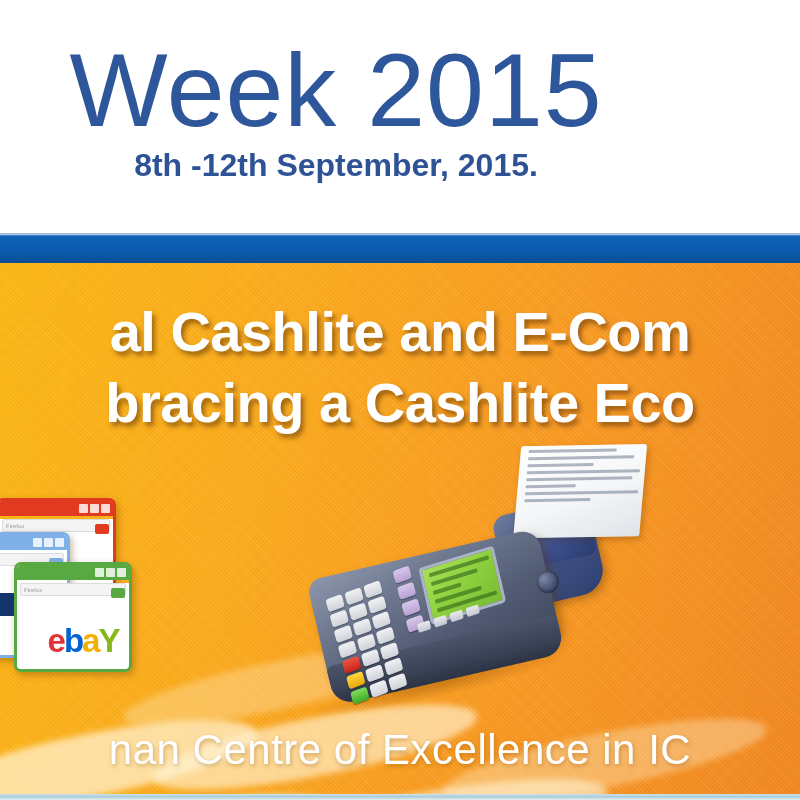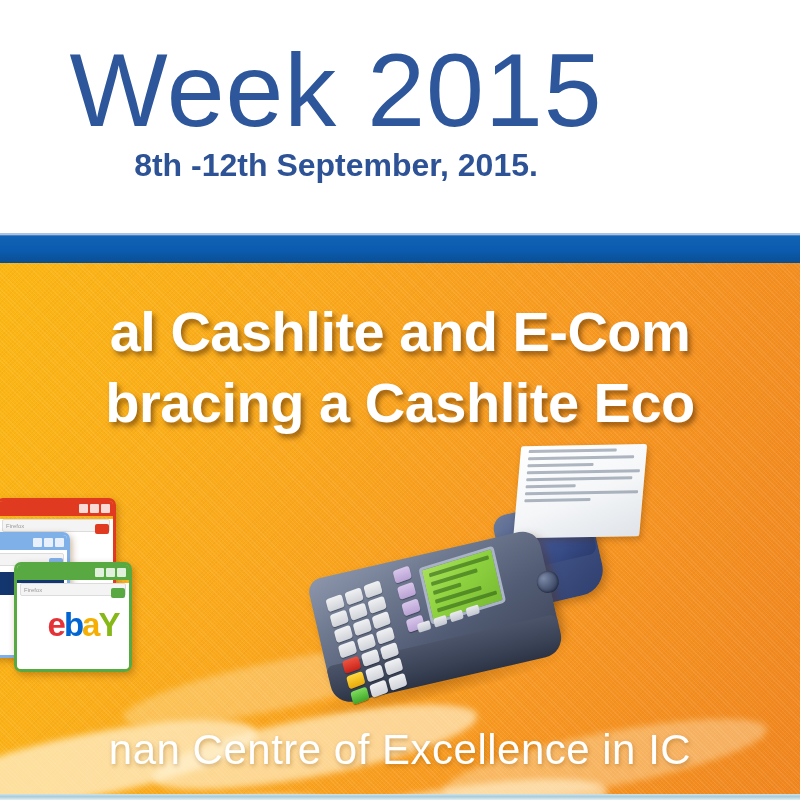--- a/index.html
+++ b/index.html
@@ -211,20 +211,21 @@
     right: 4px;
     top: 5px;
     width: 14px; height: 10px;
     border-radius: 2px;
   }
   .win-content {
     position: absolute;
     left: 0; right: 0;
     top: 19px; bottom: 0;
     display: flex;
+    align-items: center;
     justify-content: center;
     margin-left: 20px;
   }
 
   
   .win-red {
     left: 44px; top: 0px;
     width: 120px; height: 100px;
     border: 3px solid #e03a20;
   }

